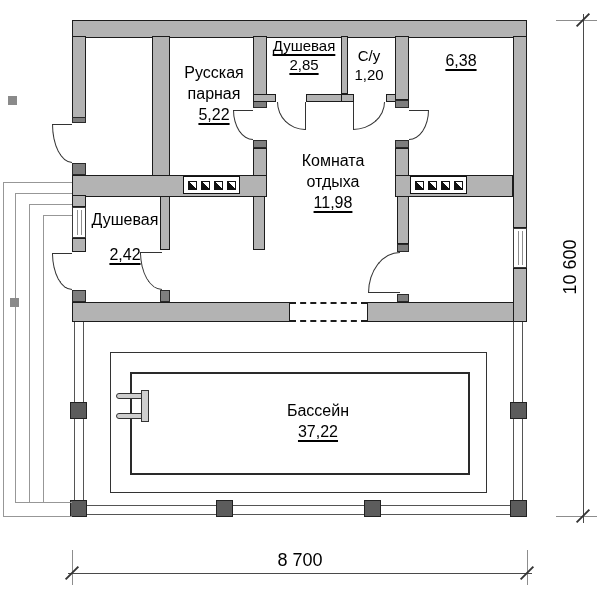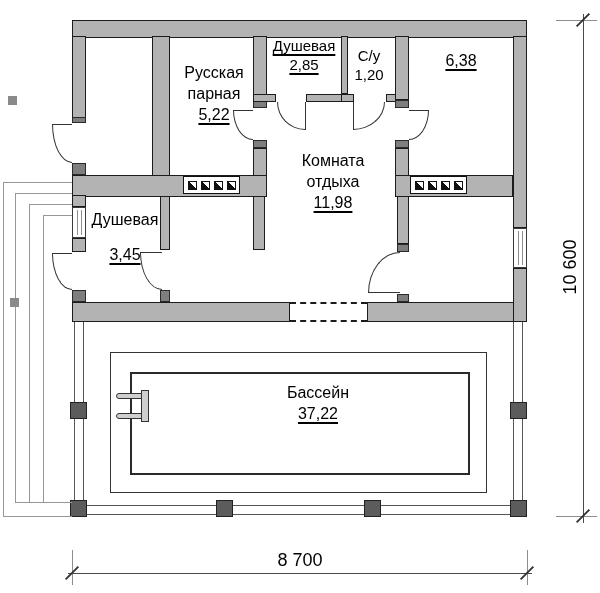--- a/index.html
+++ b/index.html
@@ -185,20 +185,20 @@
   </div>
   <div class="room-label" style="left:411px;top:50px;width:100px;">
     <span class="area">6,38</span>
   </div>
   <div class="room-label" style="left:283px;top:150px;width:100px;">
     <span class="name">Комната отдыха</span>
     <span class="area">11,98</span>
   </div>
   <div class="room-label" style="left:75px;top:209px;width:100px;">
     <span class="name">Душевая</span>
-    <span class="area gap-area">3,45</span>
-  </div>
-  <div class="room-label" style="left:268px;top:382px;width:100px;">
+    <span class="area gap-area">2,42</span>
+  </div>
+  <div class="room-label" style="left:268px;top:400px;width:100px;">
     <span class="name">Бассейн</span>
     <span class="area">37,22</span>
   </div>
 
 </div>
 
 </body></html>

